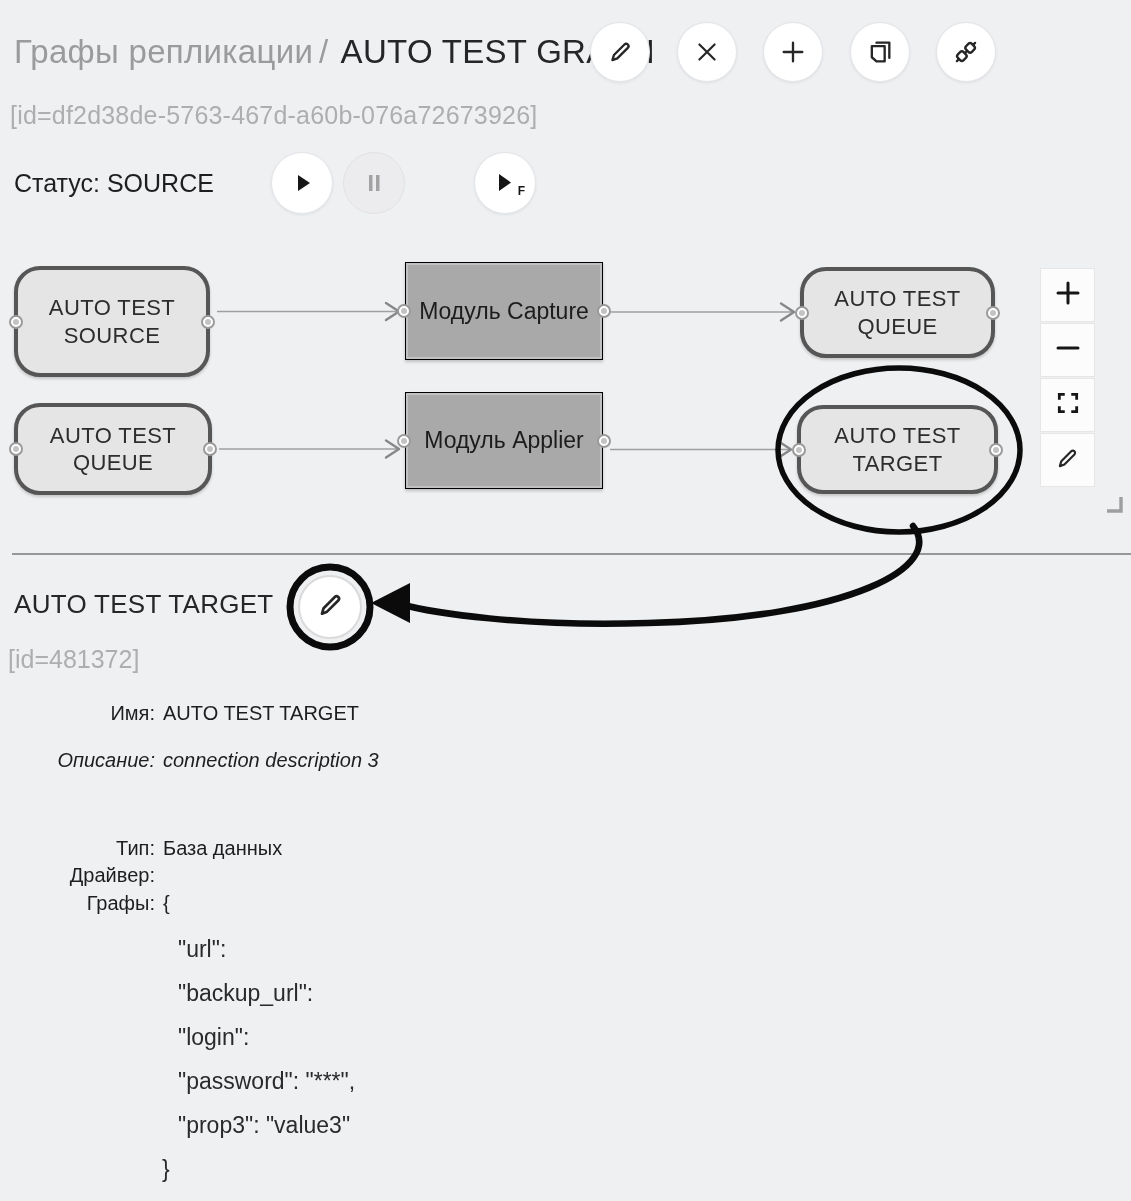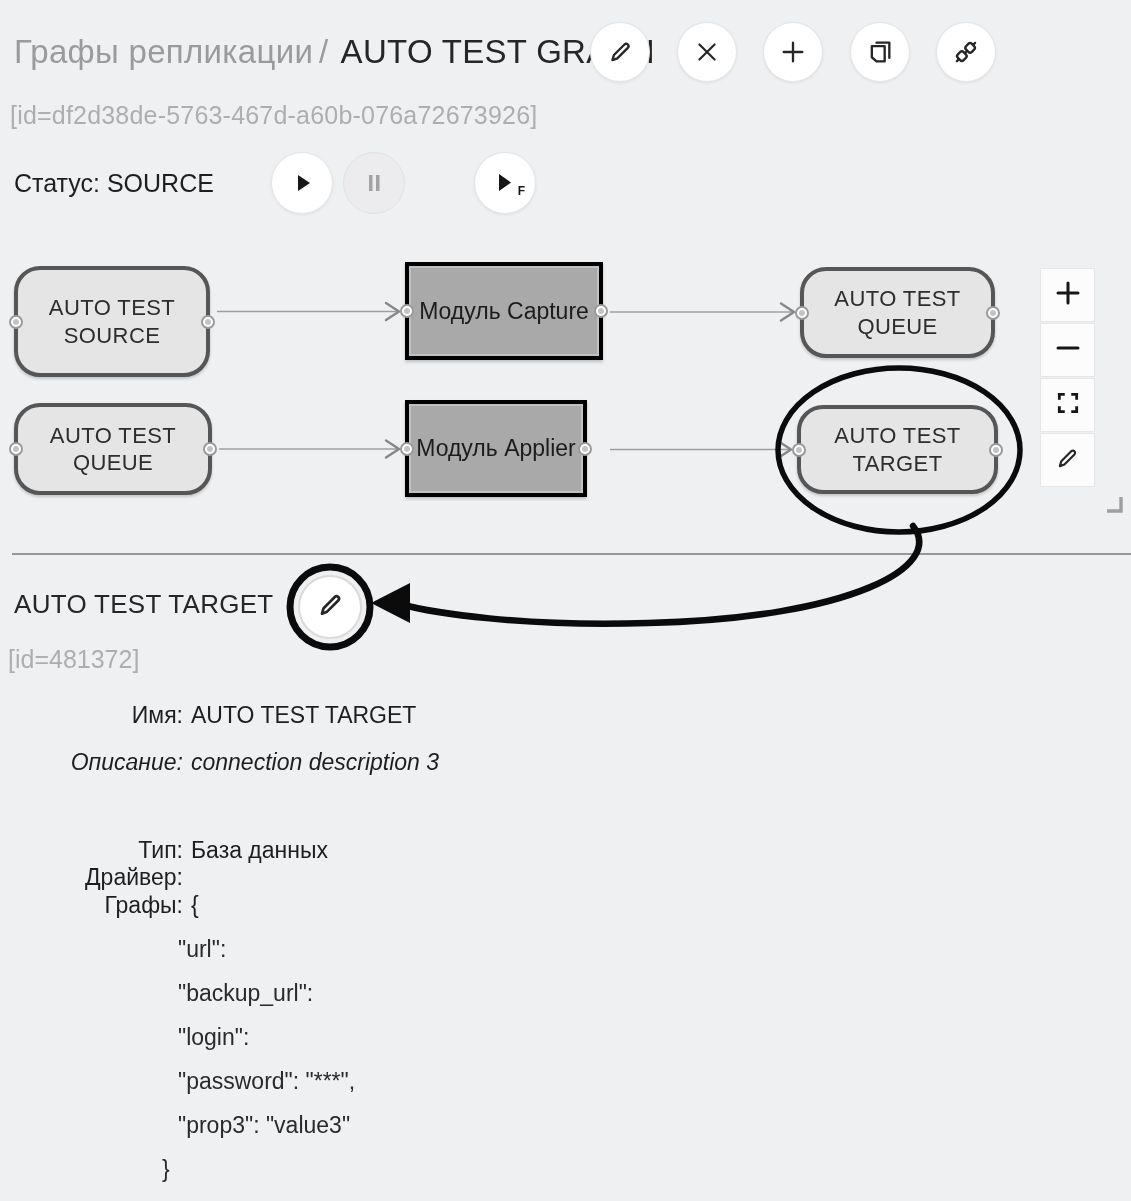--- a/index.html
+++ b/index.html
@@ -40,21 +40,21 @@
   .node {
     position:absolute; z-index:2;
     background:#e5e5e6; border:4px solid #565656; border-radius:26px;
     display:flex; align-items:center; justify-content:center; text-align:center;
     font-size:22px; letter-spacing:.4px; color:#2d2d2d; line-height:1.25;
     padding:0 16px; cursor:pointer;
     box-shadow:0 2px 3px rgba(0,0,0,.18);
   }
   .module {
     position:absolute; z-index:2;
-    background:#a9a9aa; border:4px solid #000000;
+    background:#a9a9aa; border:1px solid #000000;
     display:flex; align-items:center; justify-content:center; text-align:center;
     font-size:23px; color:#1c1c1c; cursor:pointer;
     box-shadow:inset 0 0 0 2px rgba(255,255,255,.28), 0 2px 3px rgba(0,0,0,.2);
   }
   .port {
     position:absolute; width:14px; height:14px; border-radius:50%;
     background:#ffffff; border:2px solid #9a9a9a; z-index:3; cursor:crosshair;
   }
   .port::after {
     content:""; position:absolute; left:2px; top:2px; width:6px; height:6px;
@@ -75,21 +75,21 @@
 
   .detail-title { left:14px; top:589px; font-size:26px; color:#262626; letter-spacing:.3px; }
   .detail-id { left:8px; top:645px; font-size:25px; color:#aeaeae; }
 
   .edit-btn {
     position:absolute; left:298px; top:575px; width:64px; height:64px; border-radius:50%;
     background:#ffffff; border:2px solid #dadada;
     display:flex; align-items:center; justify-content:center; cursor:pointer; z-index:4;
   }
 
-  .detail-row { position:absolute; left:0; font-size:23px; height:30px; white-space:nowrap;padding-left:28px; }
+  .detail-row { position:absolute; left:0; font-size:20px; height:30px; white-space:nowrap; }
   .detail-label { display:inline-block; width:155px; text-align:right; color:#1e1e1e; }
   .detail-value { margin-left:8px; color:#1e1e1e; }
 
   .opt-line { position:absolute; left:178px; font-size:23px; color:#2a2a2a; white-space:pre; }
   .opt-close { left:162px; }
 
   
   .annotation { left:0; top:0; width:1131px; height:1201px; z-index:20; pointer-events:none; }
 </style>
 </head>
@@ -199,21 +199,21 @@
 <div class="node" style="left:800px; top:267px; width:195px; height:91px;">
   <span>AUTO TEST QUEUE</span>
   <span class="port port-l"></span>
   <span class="port port-r"></span>
 </div>
 <div class="node" style="left:14px; top:403px; width:198px; height:92px;">
   <span>AUTO TEST QUEUE</span>
   <span class="port port-l"></span>
   <span class="port port-r"></span>
 </div>
-<div class="module" style="left:405px; top:400px; width:182px; height:97px;">
+<div class="module" style="left:405px; top:392px; width:198px; height:97px;">
   <span>Модуль Applier</span>
   <span class="port port-l"></span>
   <span class="port port-r"></span>
 </div>
 <div class="node" style="left:797px; top:405px; width:201px; height:89px;">
   <span>AUTO TEST TARGET</span>
   <span class="port port-l"></span>
   <span class="port port-r"></span>
 </div>
 

